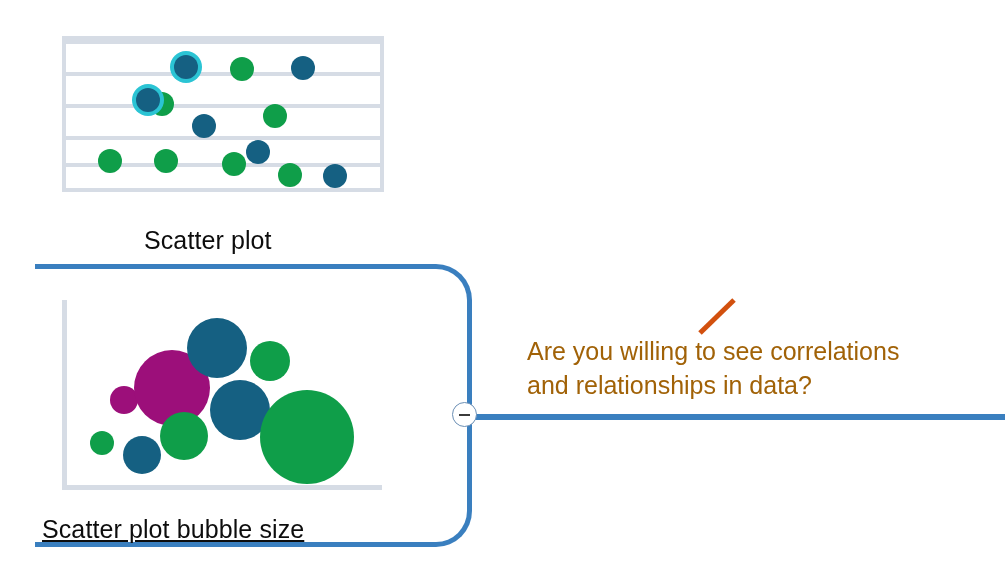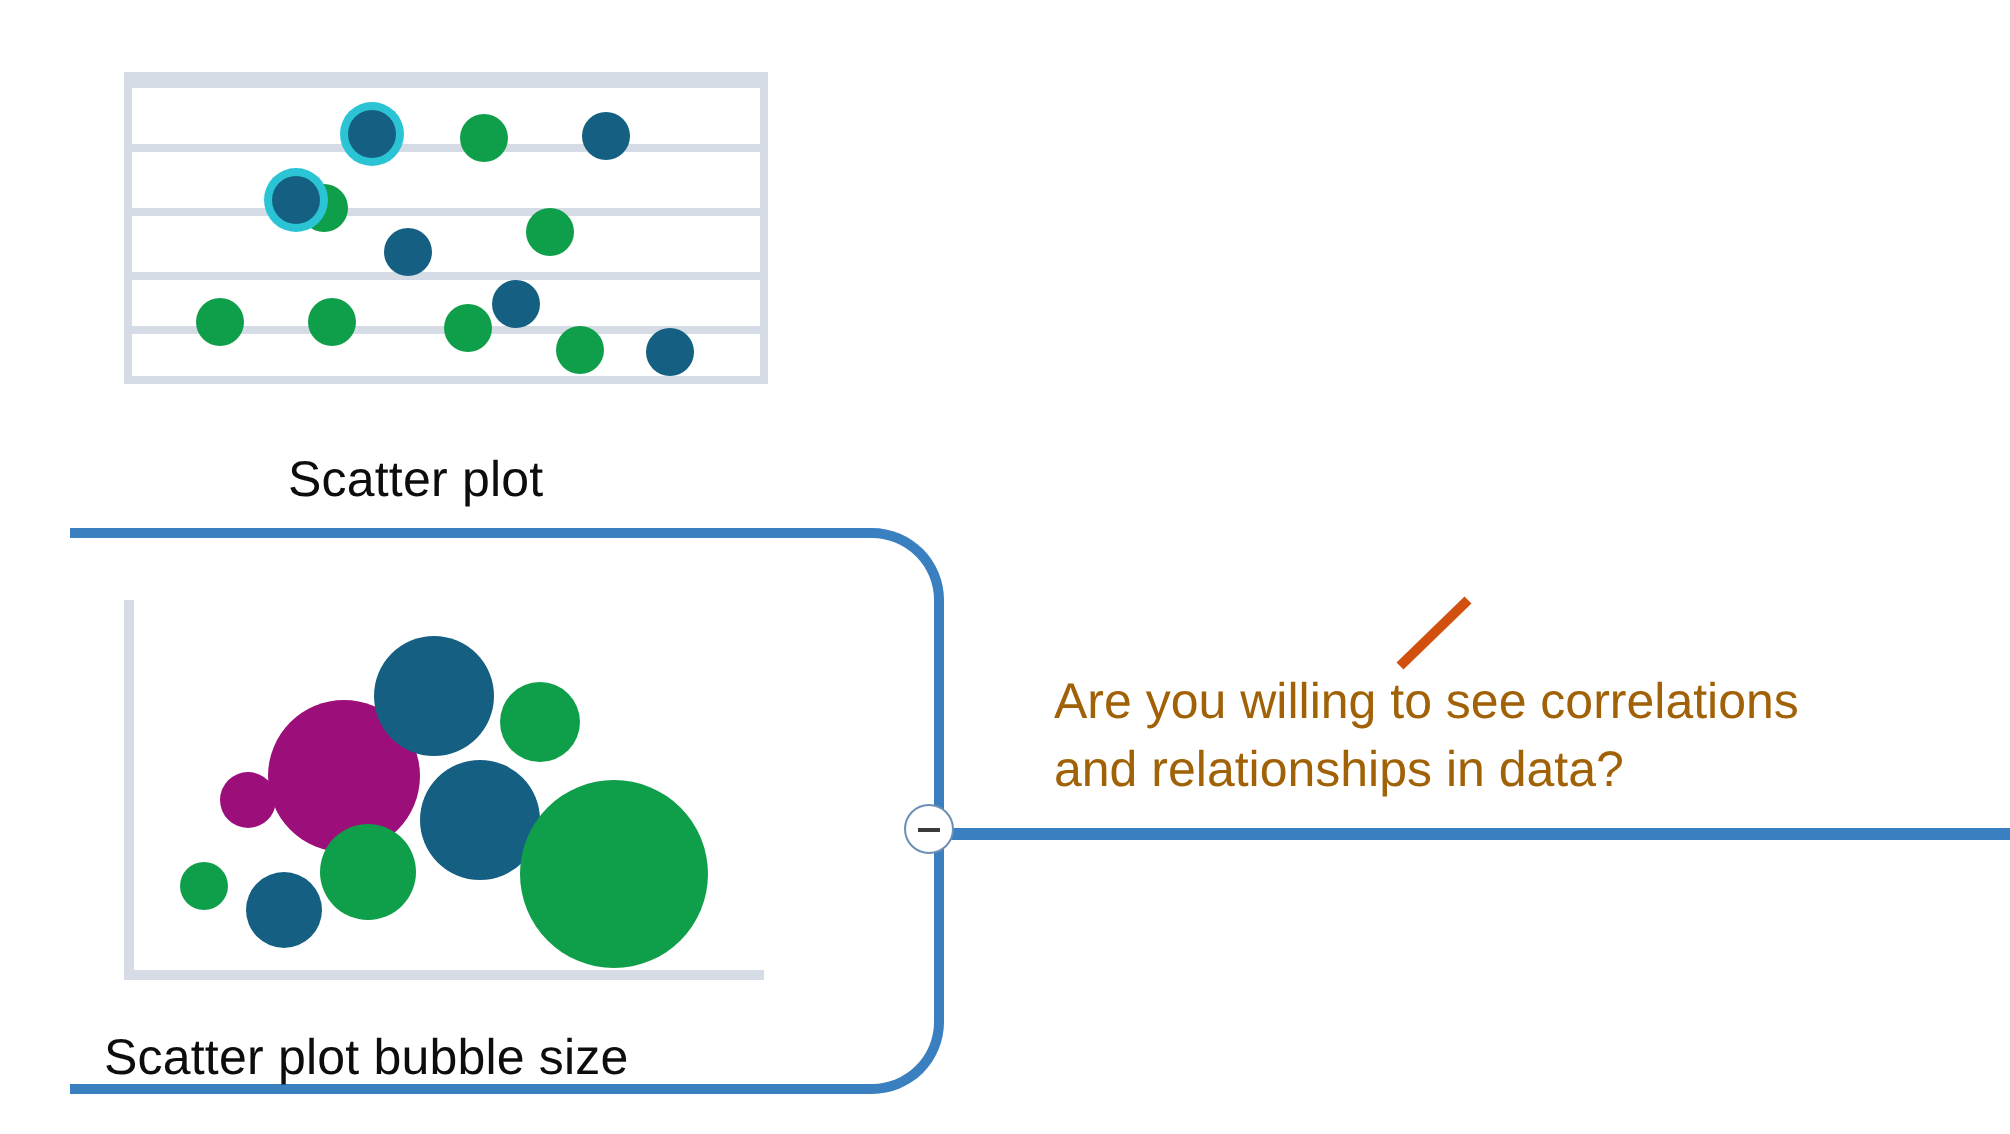--- a/index.html
+++ b/index.html
@@ -74,21 +74,21 @@
 
   
   .chart-label {
     position: absolute;
     font-size: 25px;
     color: #0d0d0d;
     white-space: nowrap;
     letter-spacing: 0.1px;
   }
   #scatter-plot-label { left: 144px; top: 226px; }
-  #bubble-plot-label  { left: 52px;  top: 515px; }
+  #bubble-plot-label  { left: 42px;  top: 515px; text-decoration: underline; }
 
   
   #branch-bracket {
     left: 35px; top: 264px;
     width: 437px; height: 283px;
     border: 5px solid #3a7fbf;
     border-left: none;
     border-top-right-radius: 36px;
     border-bottom-right-radius: 36px;
     box-sizing: border-box;

